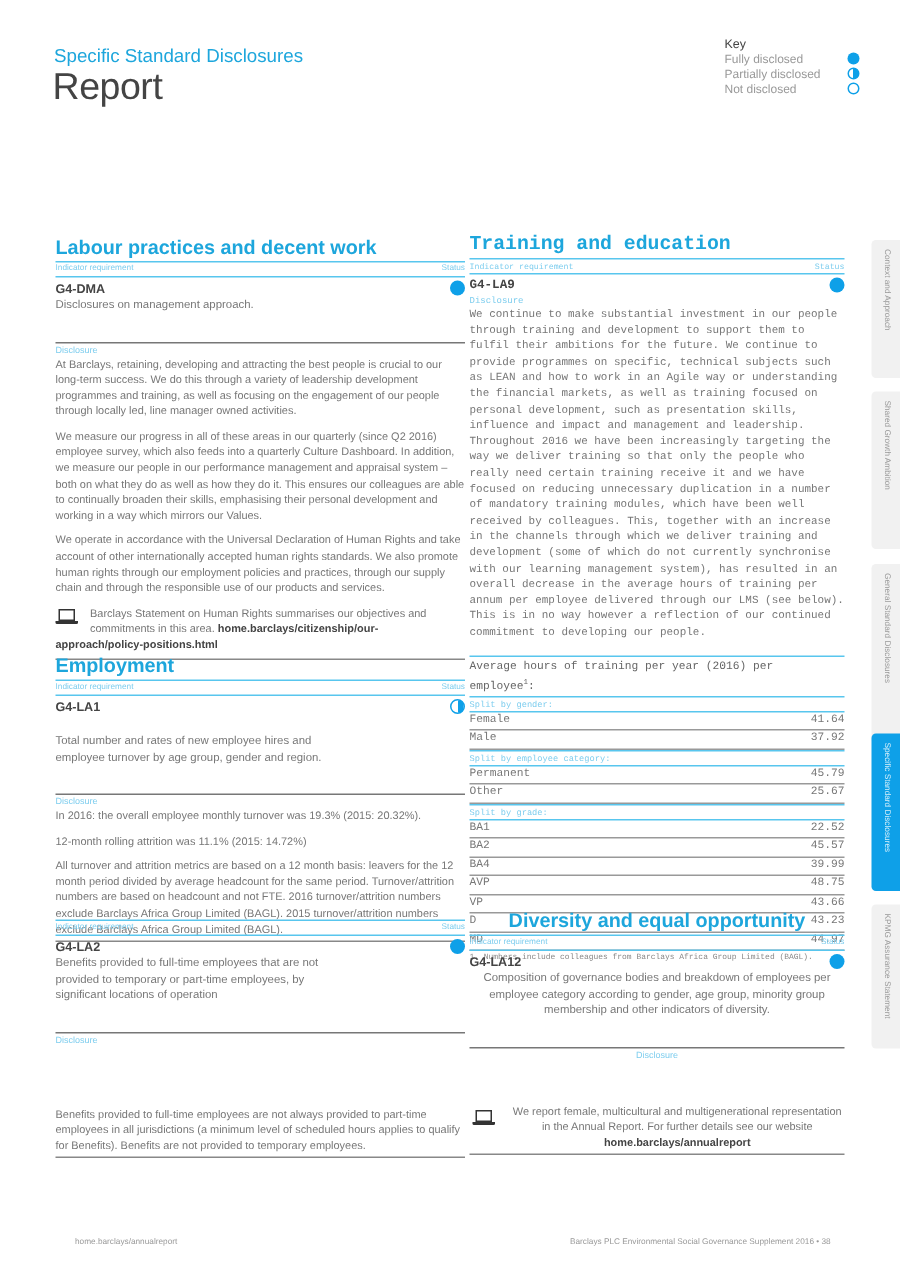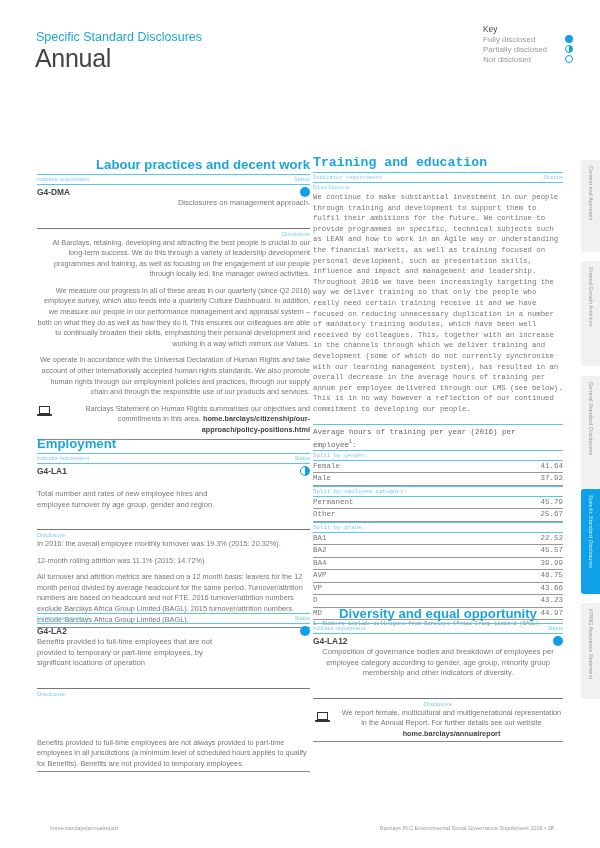--- a/index.html
+++ b/index.html
@@ -49,39 +49,39 @@
   .side-tab span { position: absolute; left: 50%; top: 6px; transform-origin: 0 0; transform: rotate(90deg) translateY(-50%); white-space: nowrap; font-size: 5.5px; color: #999; }
   .side-tab.active span { color: #d6f0fc; }
 
   .footer-left { left: 50px; top: 825px; font-size: 5.5px; color: #999; }
   .footer-right { left: 380px; top: 825px; font-size: 5.5px; color: #999; }
 </style>
 </head>
 <body>
 
 <div class="abs header-sub">Specific Standard Disclosures</div>
-<h1 class="abs header-title">Annual</h1>
+<h1 class="abs header-title">Report</h1>
 
 <div class="abs key">
   <div class="key-title">Key</div>
   <div class="key-row">
     <span>Fully disclosed</span>
     <span class="dot full"></span>
   </div>
   <div class="key-row">
     <span>Partially disclosed</span>
     <span class="dot partial"></span>
   </div>
   <div class="key-row">
     <span>Not disclosed</span>
     <span class="dot none"></span>
   </div>
 </div>
 
-<div class="col col-left" style="top:157px;text-align:right;">
+<div class="col col-left" style="top:157px;">
   <div class="section-title">Labour practices and decent work</div>
   <div class="ind-head">
     <span>Indicator requirement</span>
     <span>Status</span>
   </div>
   <div class="ind-desc-wrap">
     <div class="ind-row">
       <span class="ind-code">G4-DMA</span>
       <span class="dot full status-dot"></span>
     </div>
@@ -135,20 +135,24 @@
   <div class="disc-label">Disclosure</div>
   <p class="para rule" style="padding-bottom:2px;margin-top:40px;">Benefits provided to full-time employees are not always provided to part-time employees in all jurisdictions (a minimum level of scheduled hours applies to qualify for Benefits). Benefits are not provided to temporary employees.</p>
 </div>
 
 <div class="col col-right" style="top:155px;font-family:Liberation Mono, monospace;">
   <div class="section-title">Training and education</div>
   <div class="ind-head">
     <span>Indicator requirement</span>
     <span>Status</span>
   </div>
+  <div class="ind-row">
+    <span class="ind-code">G4-LA9</span>
+    <span class="dot full status-dot"></span>
+  </div>
   <div class="disc-label">Disclosure</div>
   <p class="para" style="margin-bottom:10px;">We continue to make substantial investment in our people through training and development to support them to fulfil their ambitions for the future. We continue to provide programmes on specific, technical subjects such as LEAN and how to work in an Agile way or understanding the financial markets, as well as training focused on personal development, such as presentation skills, influence and impact and management and leadership. Throughout 2016 we have been increasingly targeting the way we deliver training so that only the people who really need certain training receive it and we have focused on reducing unnecessary duplication in a number of mandatory training modules, which have been well received by colleagues. This, together with an increase in the channels through which we deliver training and development (some of which do not currently synchronise with our learning management system), has resulted in an overall decrease in the average hours of training per annum per employee delivered through our LMS (see below). This is in no way however a reflection of our continued commitment to developing our people.</p>
 
   <div>
     <div class="tbl-title"><span>Average hours of training per year (2016) per employee</span><sup style="font-size:5px;">1</sup>:</div>
     <div id="tbl-body">
         <div class="tbl-split">Split by gender:</div>
         <div class="tbl-row">
           <span>Female</span>
           <span>41.64</span>
@@ -212,21 +216,21 @@
       <span class="dot full status-dot"></span>
     </div>
     <div class="ind-desc">Composition of governance bodies and breakdown of employees per employee category according to gender, age group, minority group membership and other indicators of diversity.</div>
   </div>
   <div class="disc-label">Disclosure</div>
   <div class="para rule" style="padding-bottom:2px; padding-left:2px;">
     <span class="laptop" style="margin-right:10px; margin-top:4px;">
         <span class="screen"></span>
         <span class="base"></span>
       </span>
-    <div style="margin-left:25px;">
+    <div style="margin-left:25px;margin-top:28px;">
       <span>We report female, multicultural and multigenerational representation in the Annual Report. For further details see our website</span>
       <b>home.barclays/annualreport</b>
     </div>
   </div>
 </div>
 
 <div class="side-tabs">
   <div class="side-tab" style="top:2px; height:92px;">
       <span>Context and Approach</span>
     </div>

